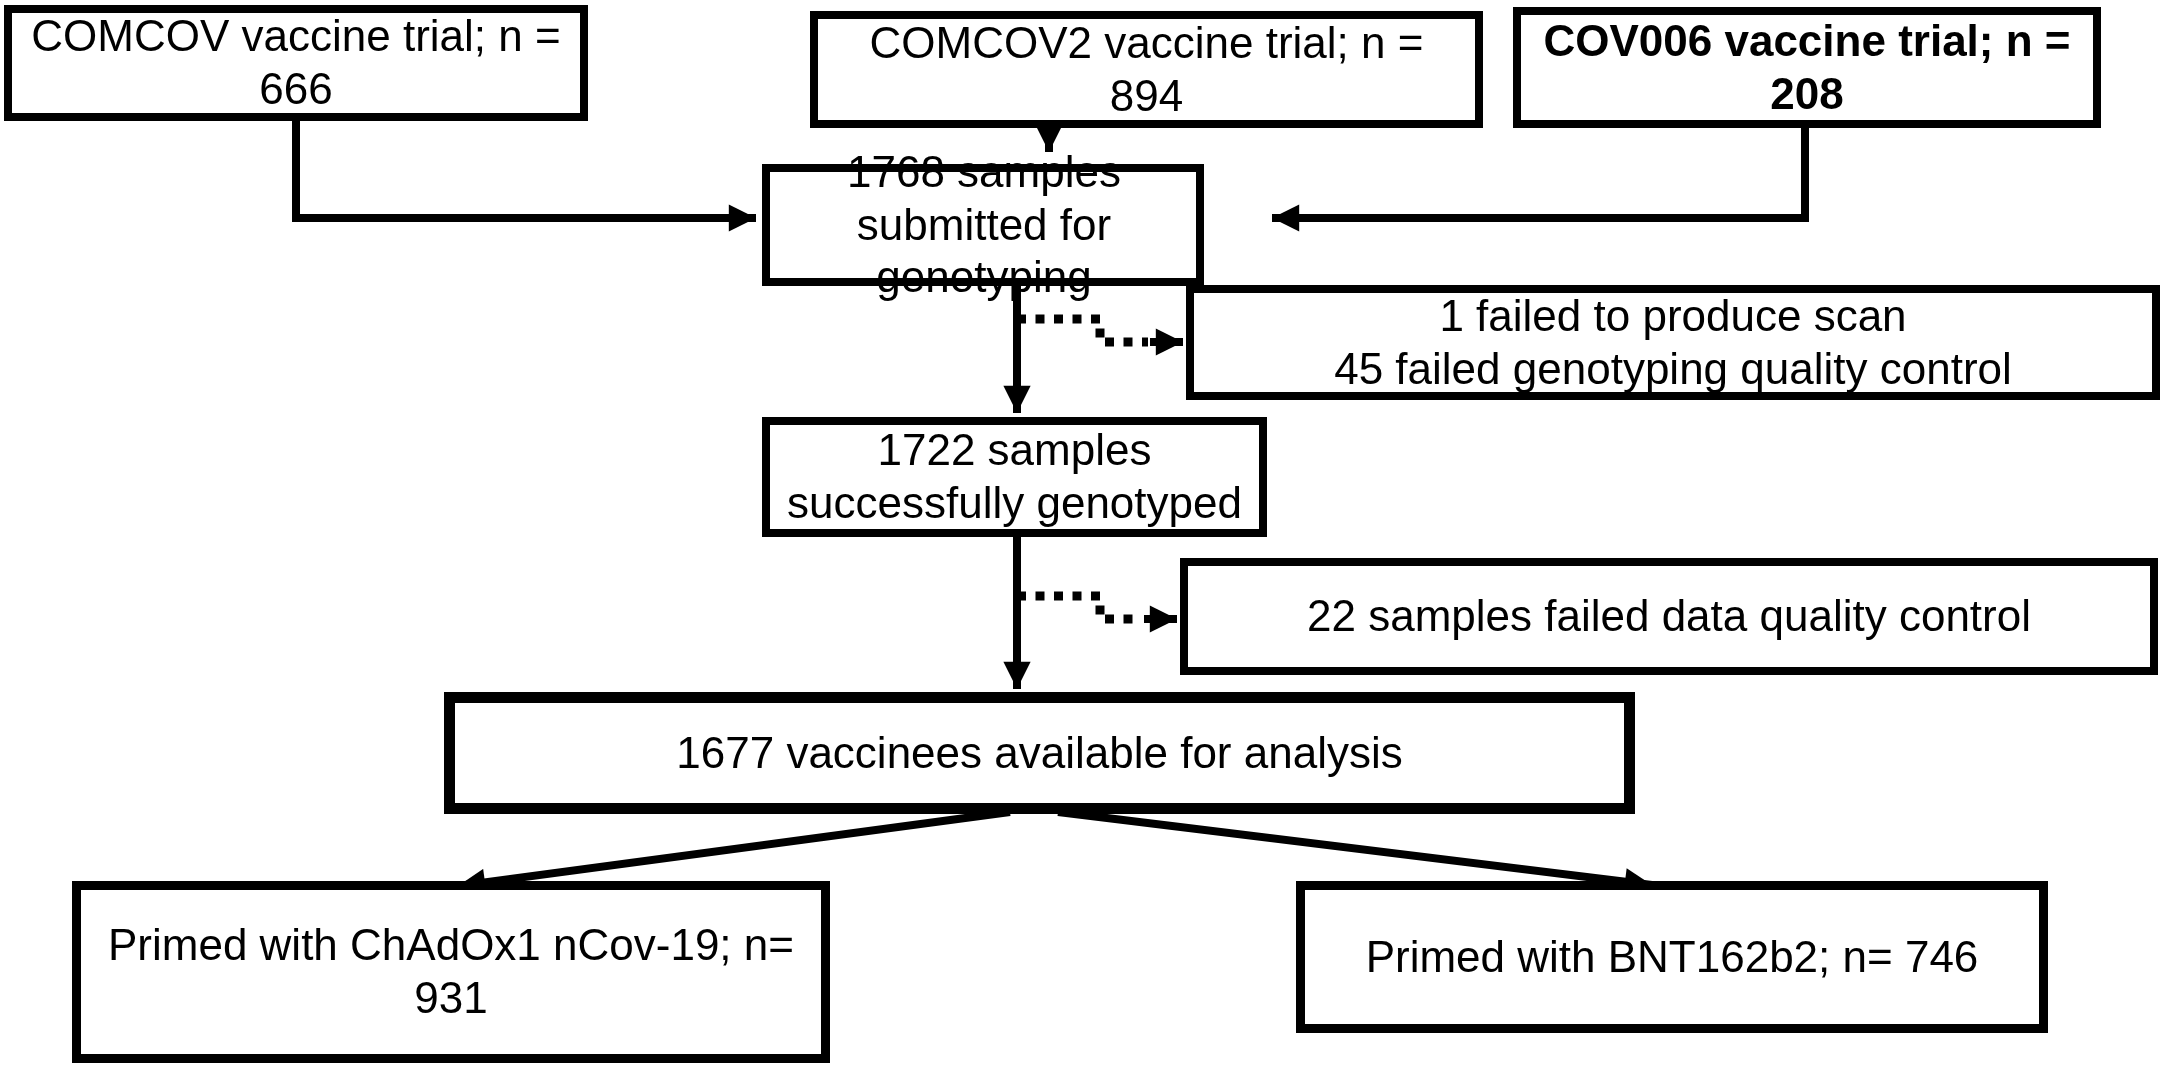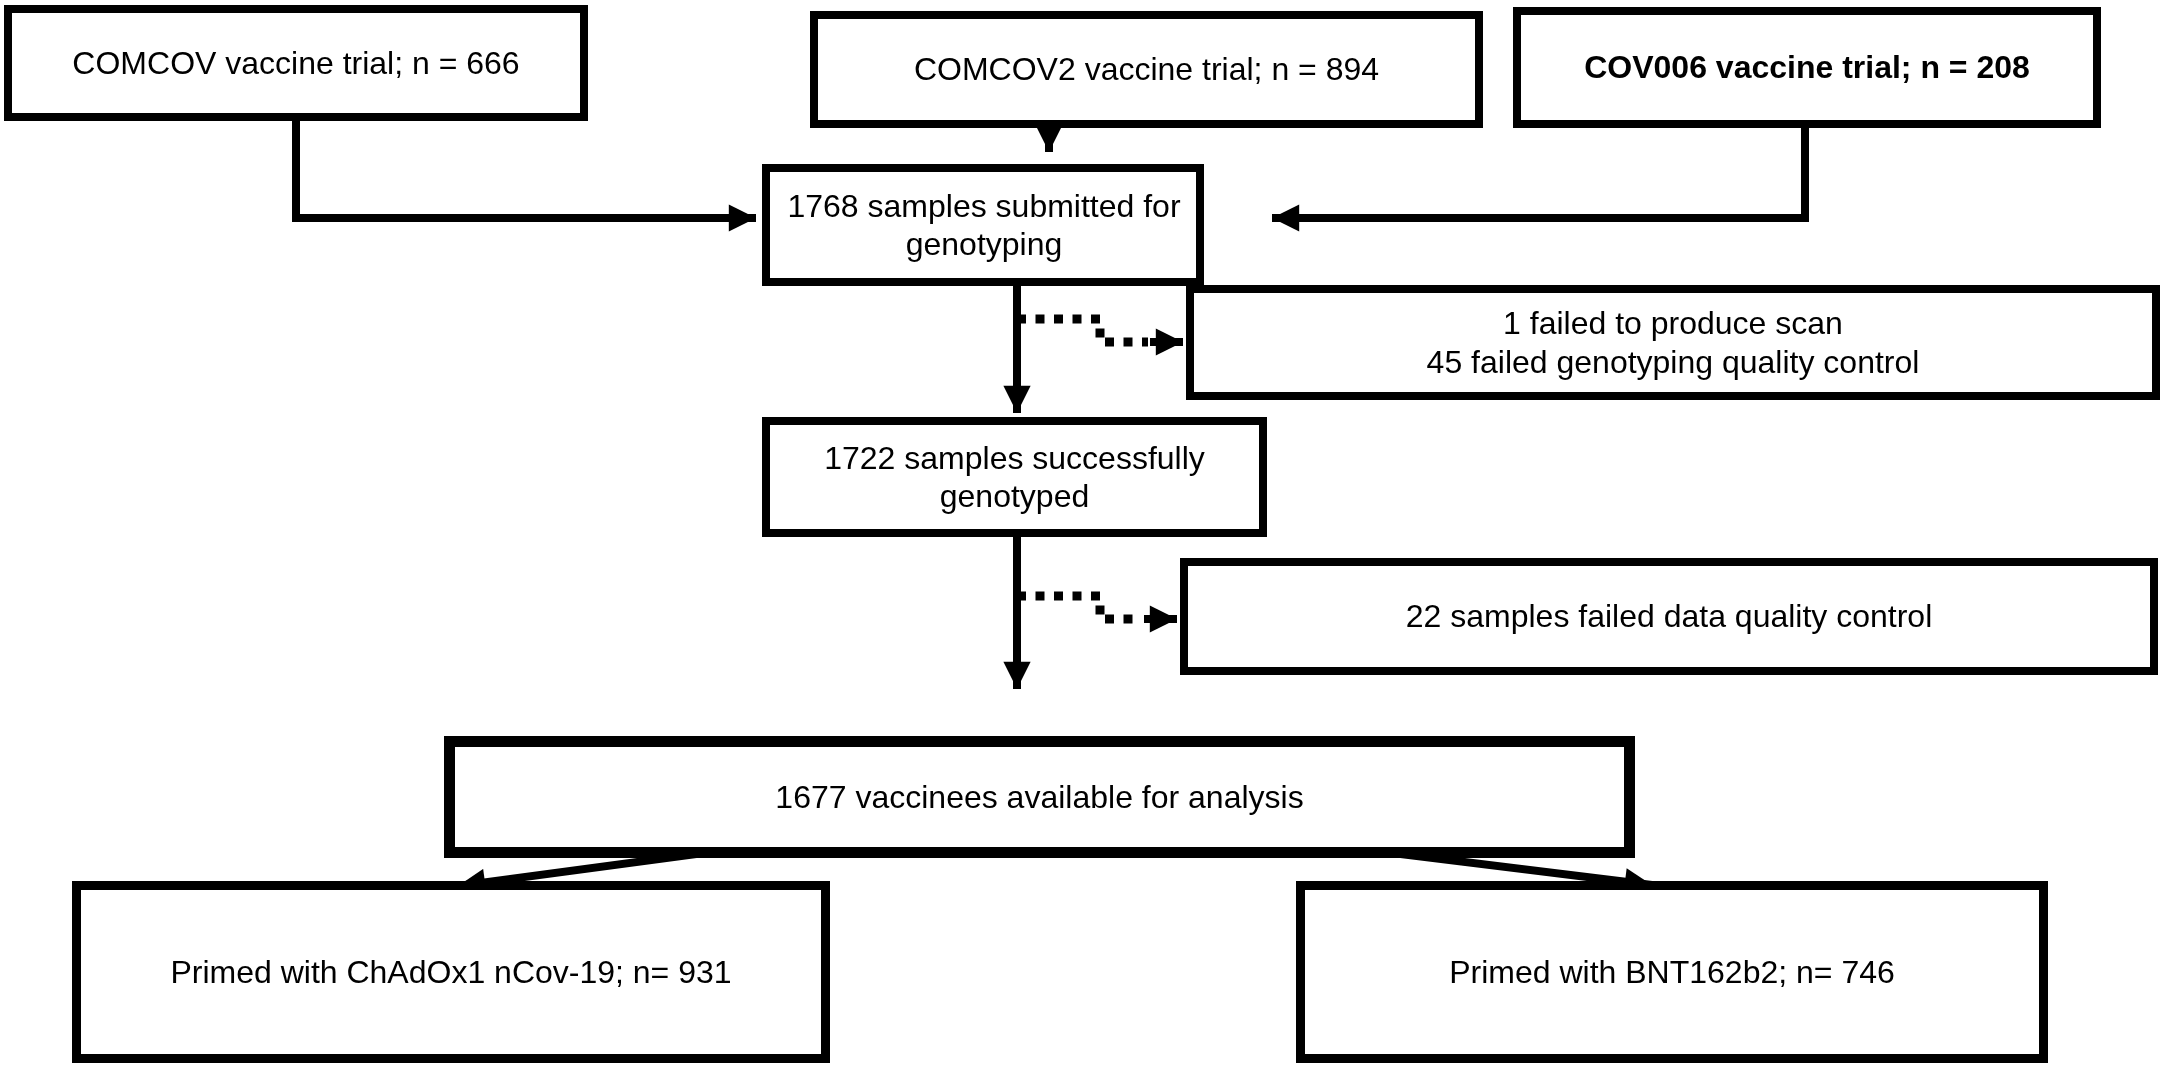--- a/index.html
+++ b/index.html
@@ -27,39 +27,39 @@
   .node {
     position: absolute;
     box-sizing: border-box;
     background: #ffffff;
     border: 8px solid #000000;
     display: flex;
     flex-direction: column;
     align-items: center;
     justify-content: center;
     text-align: center;
-    font-size: 32px;
+    font-size: 44px;
     line-height: 1.2;
     z-index: 2;
     padding: 0 10px;
   }
-  .node.thick { border-width: 11px; margin-top: 44px; }
+  .node.thick { border-width: 11px; }
   .node.medium { border-width: 9px; }
 
   
   .n-comcov      { left: 4px;    top: 5px;   width: 584px;  height: 116px; }
   .n-comcov2     { left: 762px;  top: 11px;   width: 673px;  height: 117px; margin-left: 48px; }
   .n-cov006      { left: 1513px; top: 7px;   width: 588px;  height: 121px; font-weight: bold; }
   .n-submitted   { left: 762px;  top: 164px; width: 442px;  height: 122px; padding-left: 12px; }
   .n-failgeno    { left: 1186px; top: 285px; width: 974px;  height: 115px; }
   .n-genotyped   { left: 762px;  top: 417px; width: 505px;  height: 120px; }
   .n-faildata    { left: 1180px; top: 558px; width: 978px;  height: 117px; }
   .n-available   { left: 444px;  top: 692px; width: 1191px; height: 122px; }
   .n-primedl     { left: 72px;   top: 881px; width: 758px;  height: 182px; text-align: center; }
-  .n-primedr     { left: 1296px; top: 881px; width: 752px;  height: 182px; text-align: right; }
+  .n-primedr     { left: 1296px; top: 881px; width: 752px;  height: 152px; text-align: right; }
 
   .edge {
     fill: none;
     stroke: #000000;
     stroke-width: 8;
   }
   .edge.dotted {
     stroke-width: 9;
     stroke-dasharray: 9 9.5;
   }

